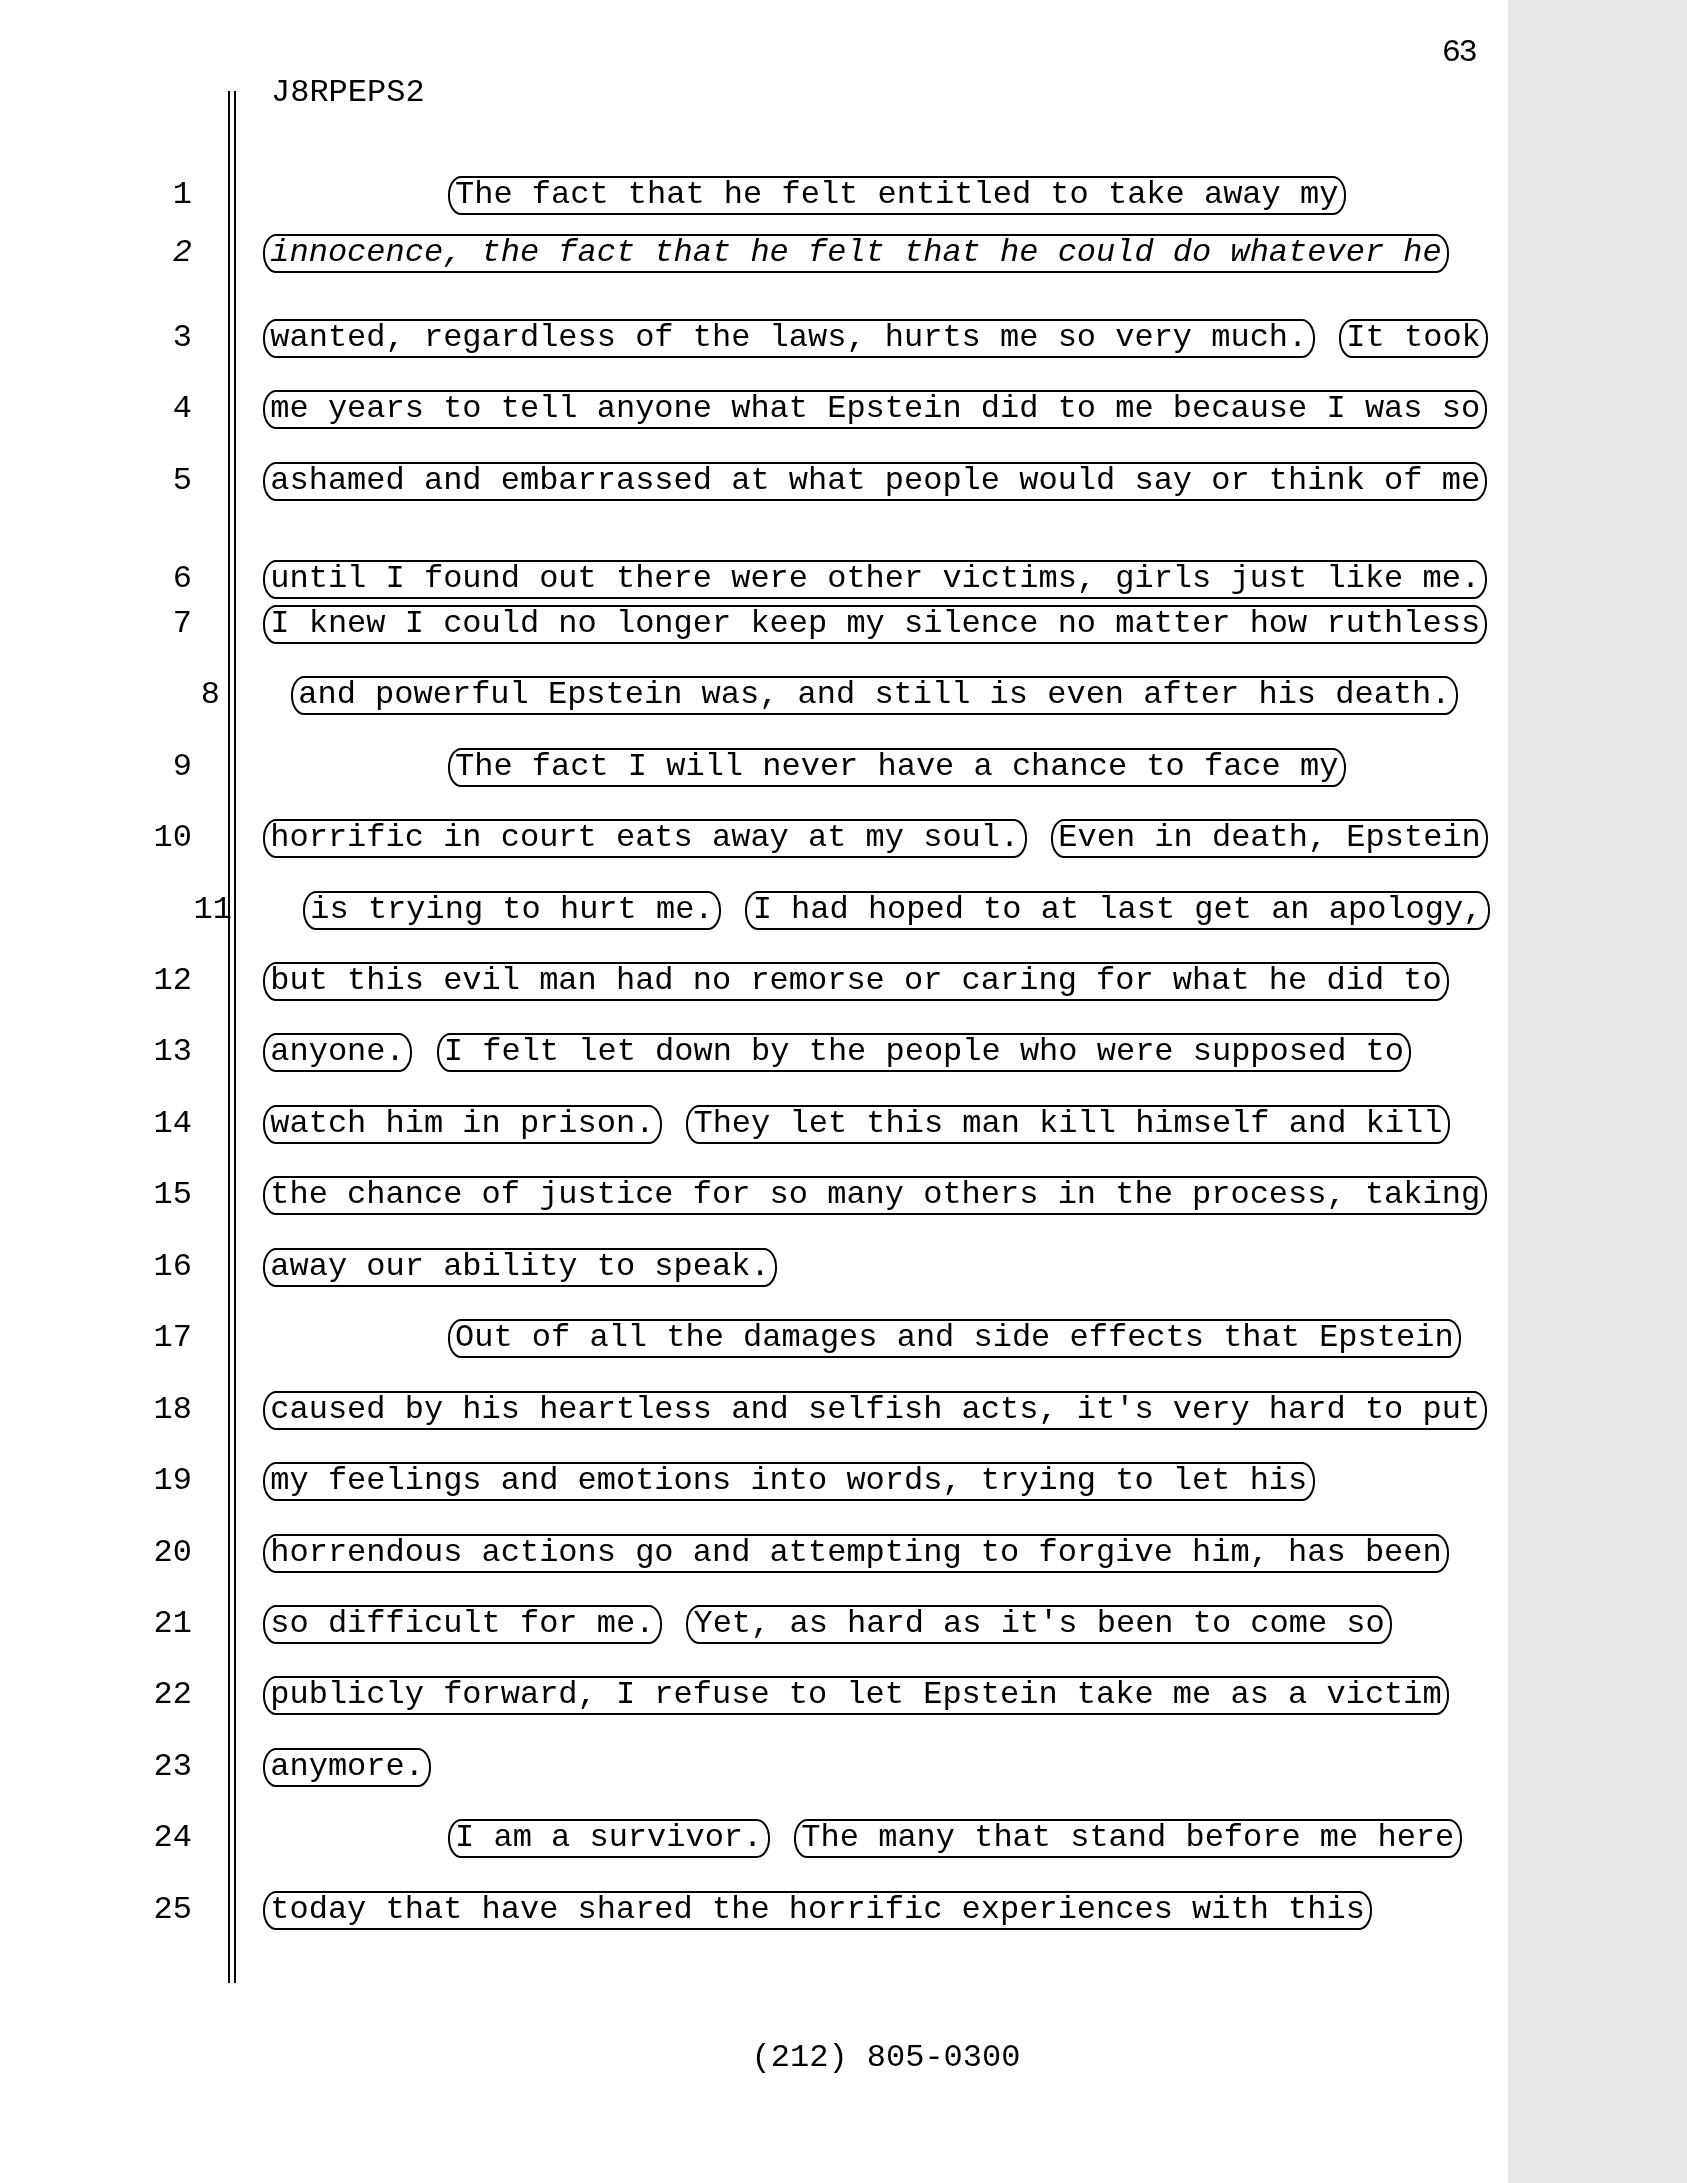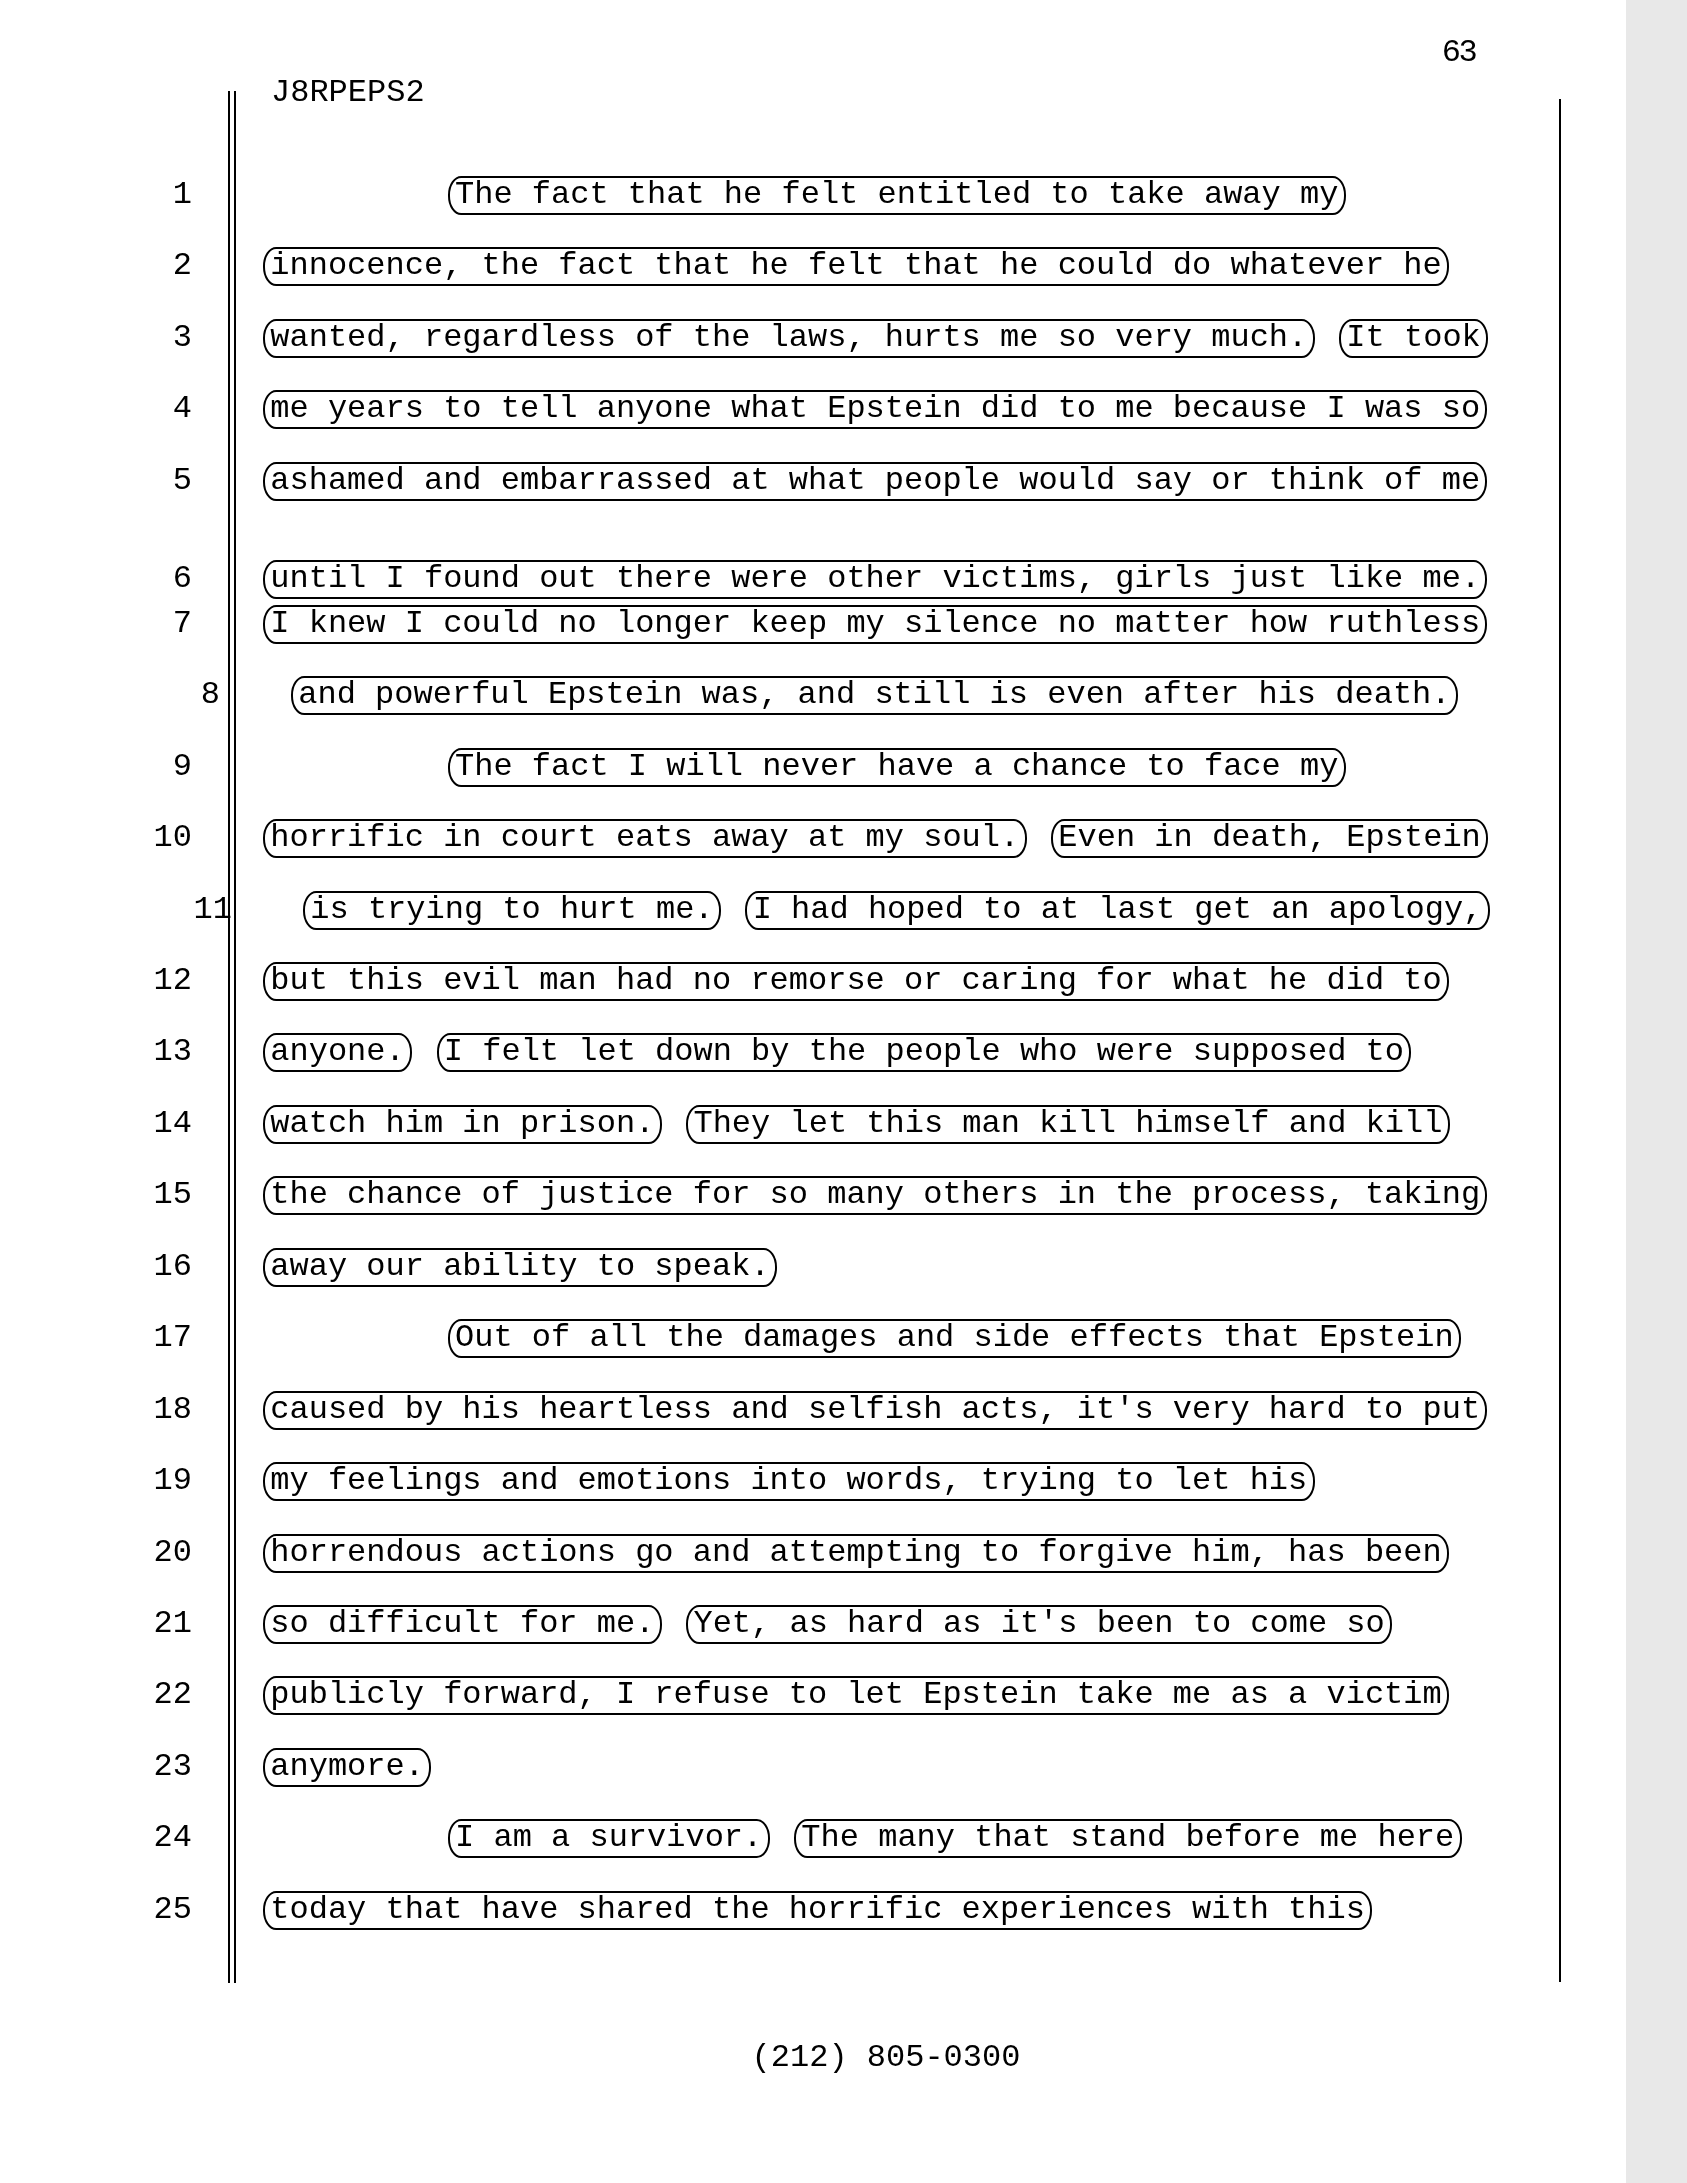--- a/index.html
+++ b/index.html
@@ -1,18 +1,18 @@
 <!DOCTYPE html>
 <html style="font-size:10.6px"><head>
 <meta charset="utf-8">
 <style>
   html, body { margin: 0; padding: 0; background: #e8e8e8; }
   .page {
     position: relative;
-    width: 1626px;
+    width: 1508px;
     height: 2183px;
     background: #ffffff;
     color: #000000;
     font-family: "Liberation Mono", "DejaVu Sans Mono", monospace;
     font-size: 32px;
     overflow: hidden;
   }
   .abs { position: absolute; }
   .pageno {
     top: 37px; left: 1343px; width: 132px;
@@ -63,21 +63,21 @@
   <div class="abs pageno">63</div>
 
   <div class="abs hdr">J8RPEPS2</div>
 
   <div class="abs vrule-double"></div>
 
   <div class="abs vrule-right"></div>
 
   <div class="rows">
       <div class="row" style="top: 176px;"><span class="num">1</span><span class="text"><span class="seg indent">The fact that he felt entitled to take away my</span></span></div>
-      <div class="row" style="top: 247px;"><span class="num">2</span><span class="text"><span class="seg">innocence, the fact that he felt that he could do whatever he</span></span></div>
+      <div class="row" style="top: 234px; font-style: italic;"><span class="num">2</span><span class="text"><span class="seg">innocence, the fact that he felt that he could do whatever he</span></span></div>
       <div class="row" style="top: 319px;"><span class="num">3</span><span class="text"><span class="seg">wanted, regardless of the laws, hurts me so very much.</span><span class="seg">It took</span></span></div>
       <div class="row" style="top: 390px;"><span class="num">4</span><span class="text"><span class="seg">me years to tell anyone what Epstein did to me because I was so</span></span></div>
       <div class="row" style="top: 462px;"><span class="num">5</span><span class="text"><span class="seg">ashamed and embarrassed at what people would say or think of me</span></span></div>
       <div class="row" style="top: 560px;"><span class="num">6</span><span class="text"><span class="seg">until I found out there were other victims, girls just like me.</span></span></div>
       <div class="row" style="top: 605px;"><span class="num">7</span><span class="text"><span class="seg">I knew I could no longer keep my silence no matter how ruthless</span></span></div>
       <div class="row" style="top: 676px; padding-left: 28px;"><span class="num">8</span><span class="text"><span class="seg">and powerful Epstein was, and still is even after his death.</span></span></div>
       <div class="row" style="top: 748px;"><span class="num">9</span><span class="text"><span class="seg indent">The fact I will never have a chance to face my</span></span></div>
       <div class="row" style="top: 819px;"><span class="num">10</span><span class="text"><span class="seg">horrific in court eats away at my soul.</span><span class="seg">Even in death, Epstein</span></span></div>
       <div class="row" style="top: 891px; padding-left: 40px;"><span class="num">11</span><span class="text"><span class="seg">is trying to hurt me.</span><span class="seg">I had hoped to at last get an apology,</span></span></div>
       <div class="row" style="top: 962px;"><span class="num">12</span><span class="text"><span class="seg">but this evil man had no remorse or caring for what he did to</span></span></div>

